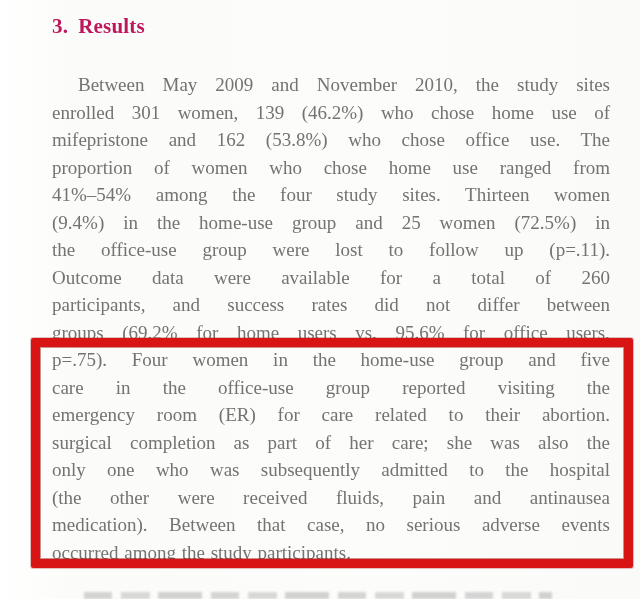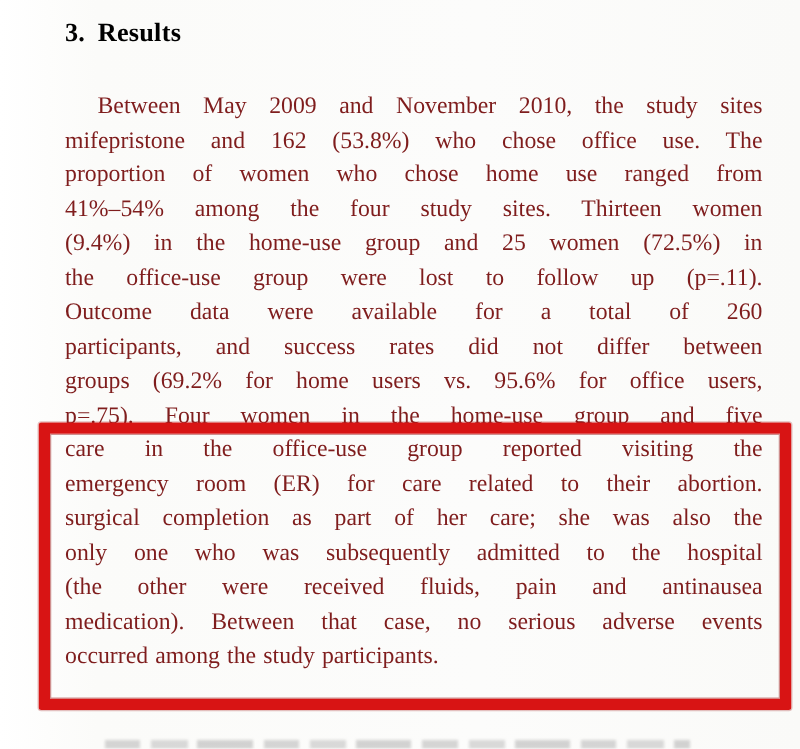--- a/index.html
+++ b/index.html
@@ -17,21 +17,21 @@
   .page {
     position: absolute;
     inset: 0;
   }
   .heading {
     position: absolute;
     left: 52px;
     top: 14px;
     font-size: 21px;
     font-weight: bold;
-    color: #000000;
+    color: #be185d;
     letter-spacing: 0.2px;
     filter: blur(0.25px);
   }
   .heading .heading-number {
     margin-right: 10px;
   }
   .paragraph {
     position: absolute;
     left: 52px;
     top: 71px;
@@ -87,22 +87,23 @@
 </style>
 </head>
 <body>
 
 <div class="page">
 
   <div class="heading">
     <span class="heading-number">3.</span><span>Results</span>
   </div>
 
-  <div class="paragraph" style="color: #7f1d1d;">
+  <div class="paragraph" style="color: #737373;">
       <div class="line first">Between May 2009 and November 2010, the study sites</div>
+      <div class="line">enrolled 301 women, 139 (46.2%) who chose home use of</div>
       <div class="line">mifepristone and 162 (53.8%) who chose office use. The</div>
       <div class="line">proportion of women who chose home use ranged from</div>
       <div class="line">41%–54% among the four study sites. Thirteen women</div>
       <div class="line">(9.4%) in the home-use group and 25 women (72.5%) in</div>
       <div class="line">the office-use group were lost to follow up (p=.11).</div>
       <div class="line">Outcome data were available for a total of 260</div>
       <div class="line">participants, and success rates did not differ between</div>
       <div class="line">groups (69.2% for home users vs. 95.6% for office users,</div>
       <div class="line">p=.75). Four women in the home-use group and five</div>
       <div class="line">care in the office-use group reported visiting the</div>

